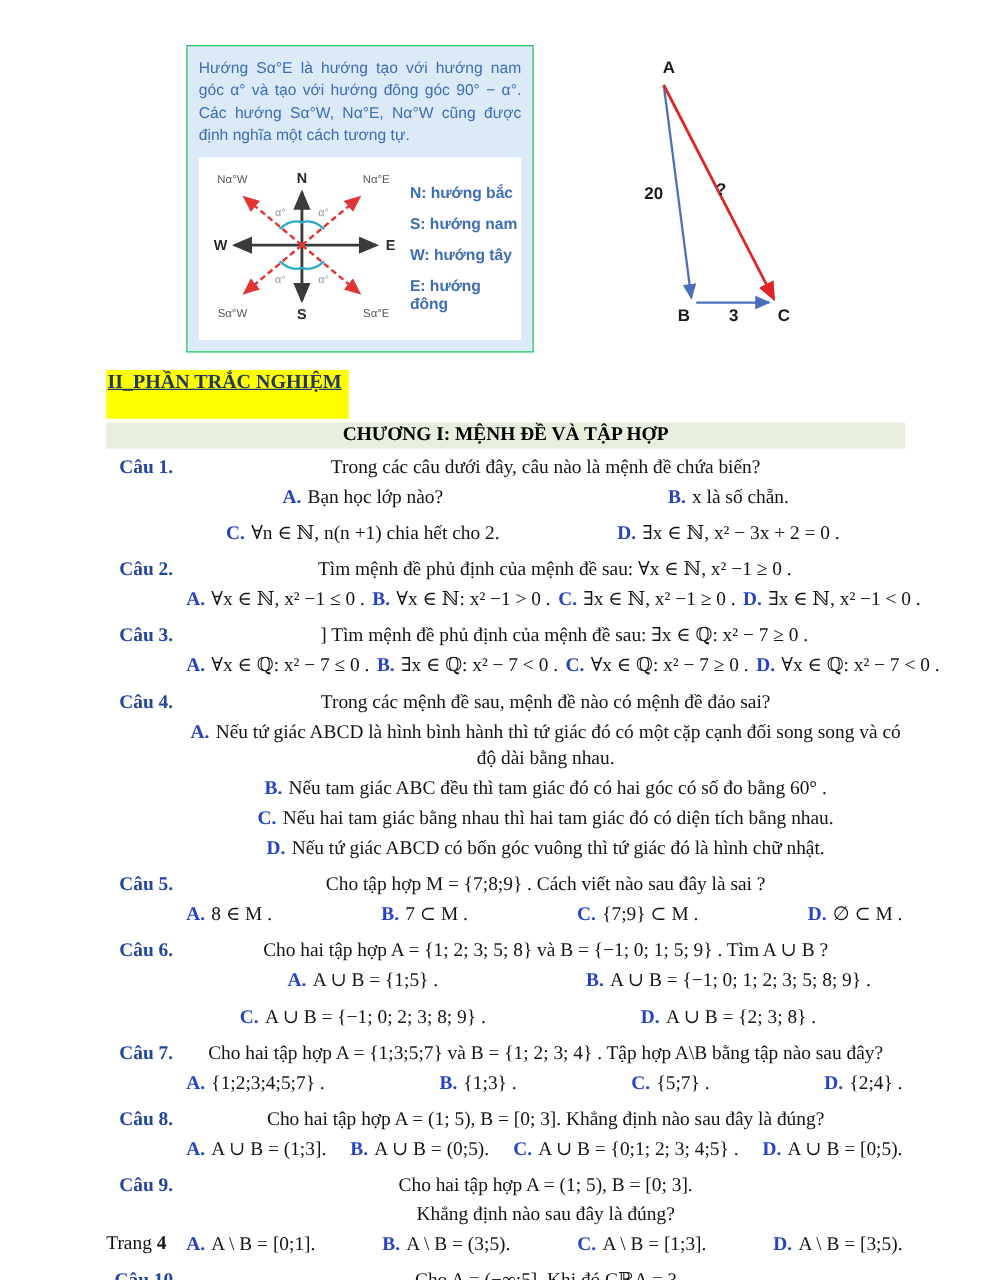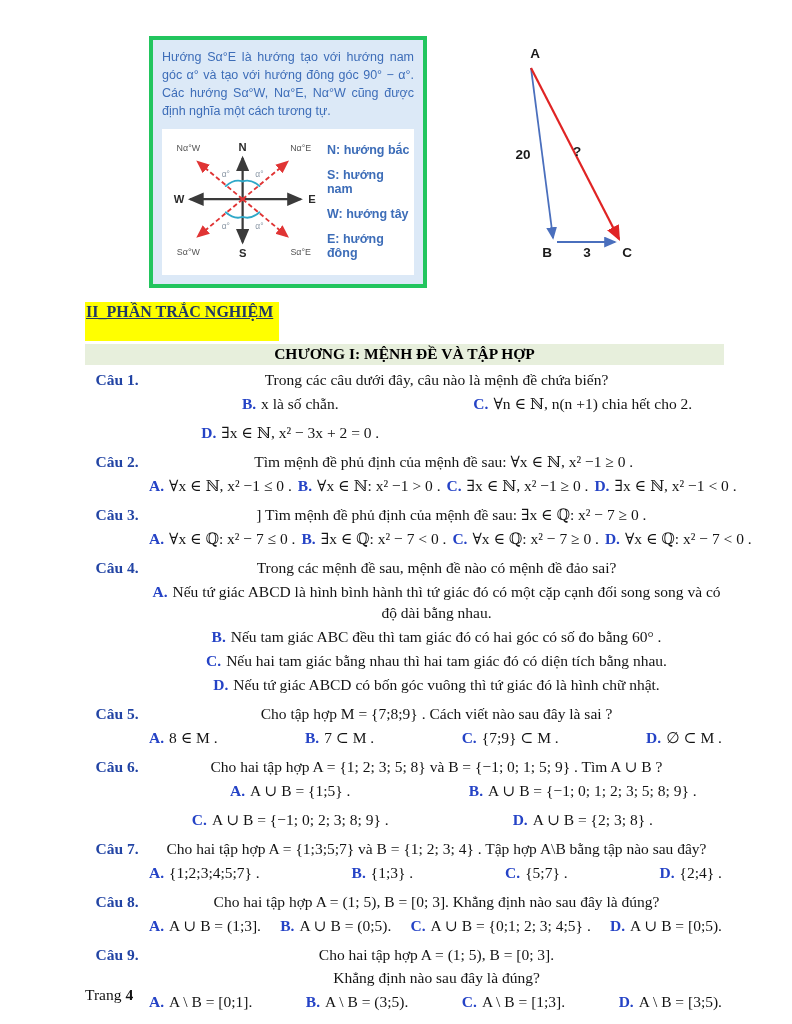--- a/index.html
+++ b/index.html
@@ -5,21 +5,21 @@
   html,body{margin:0;padding:0;background:#888;}
   .page{
     width:792px;height:1024px;background:#ffffff;position:relative;overflow:hidden;
     font-family:"Liberation Serif","DejaVu Serif","DejaVu Sans",serif;
     font-size:15.5px;color:#141414;box-sizing:border-box;
     padding:36px 68px 0 85px;
   }
   
   .top-row{display:flex;align-items:flex-start;}
   .infobox{
-    margin-left:64px;width:278px;background:#dce9f7;border:4px solid #22c55e;
+    margin-left:64px;width:278px;background:#dce9f7;border:1px solid #22c55e;
     box-sizing:border-box;padding:8px 9px 9px 9px;
     font-family:"Liberation Sans","DejaVu Sans",sans-serif;
   }
   .infobox-text{color:#3d6db8;font-size:12.5px;line-height:1.45;text-align:justify;}
   .diagram-panel{background:#ffffff;margin-top:8px;padding:4px 2px;display:flex;align-items:center;}
   .legend{display:flex;flex-direction:column;gap:11px;color:#3d6db8;font-size:12.5px;font-weight:bold;margin-left:2px;}
   .tri-wrap{margin-left:52px;margin-top:6px;}
   svg text{font-family:"Liberation Sans","DejaVu Sans",sans-serif;}
   
   .sec-head{
@@ -132,20 +132,21 @@
     <span class="sec-head">II_PHẦN TRẮC NGHIỆM</span>
   </div>
   <div class="chap-bar">CHƯƠNG I: MỆNH ĐỀ VÀ TẬP HỢP</div>
 
   <div class="questions" id="questions">
       <div class="q">
         <div class="q-label">Câu 1.</div>
         <div class="q-body">
           <div class="q-stem">Trong các câu dưới đây, câu nào là mệnh đề chứa biến?</div>
           <div class="opts-grid2">
+            <span class="opt"><b class="opt-letter">A.</b><span>Bạn học lớp nào?</span></span>
             <span class="opt"><b class="opt-letter">B.</b><span>x  là số chẵn.</span></span>
             <span class="opt"><b class="opt-letter">C.</b><span>∀n ∈ ℕ, n(n +1) chia hết cho 2.</span></span>
             <span class="opt"><b class="opt-letter">D.</b><span>∃x ∈ ℕ, x² − 3x + 2 = 0 .</span></span>
           </div>
         </div>
       </div>
       <div class="q">
         <div class="q-label">Câu 2.</div>
         <div class="q-body">
           <div class="q-stem">Tìm mệnh đề phủ định của mệnh đề sau: ∀x ∈ ℕ, x² −1 ≥ 0 .</div>

